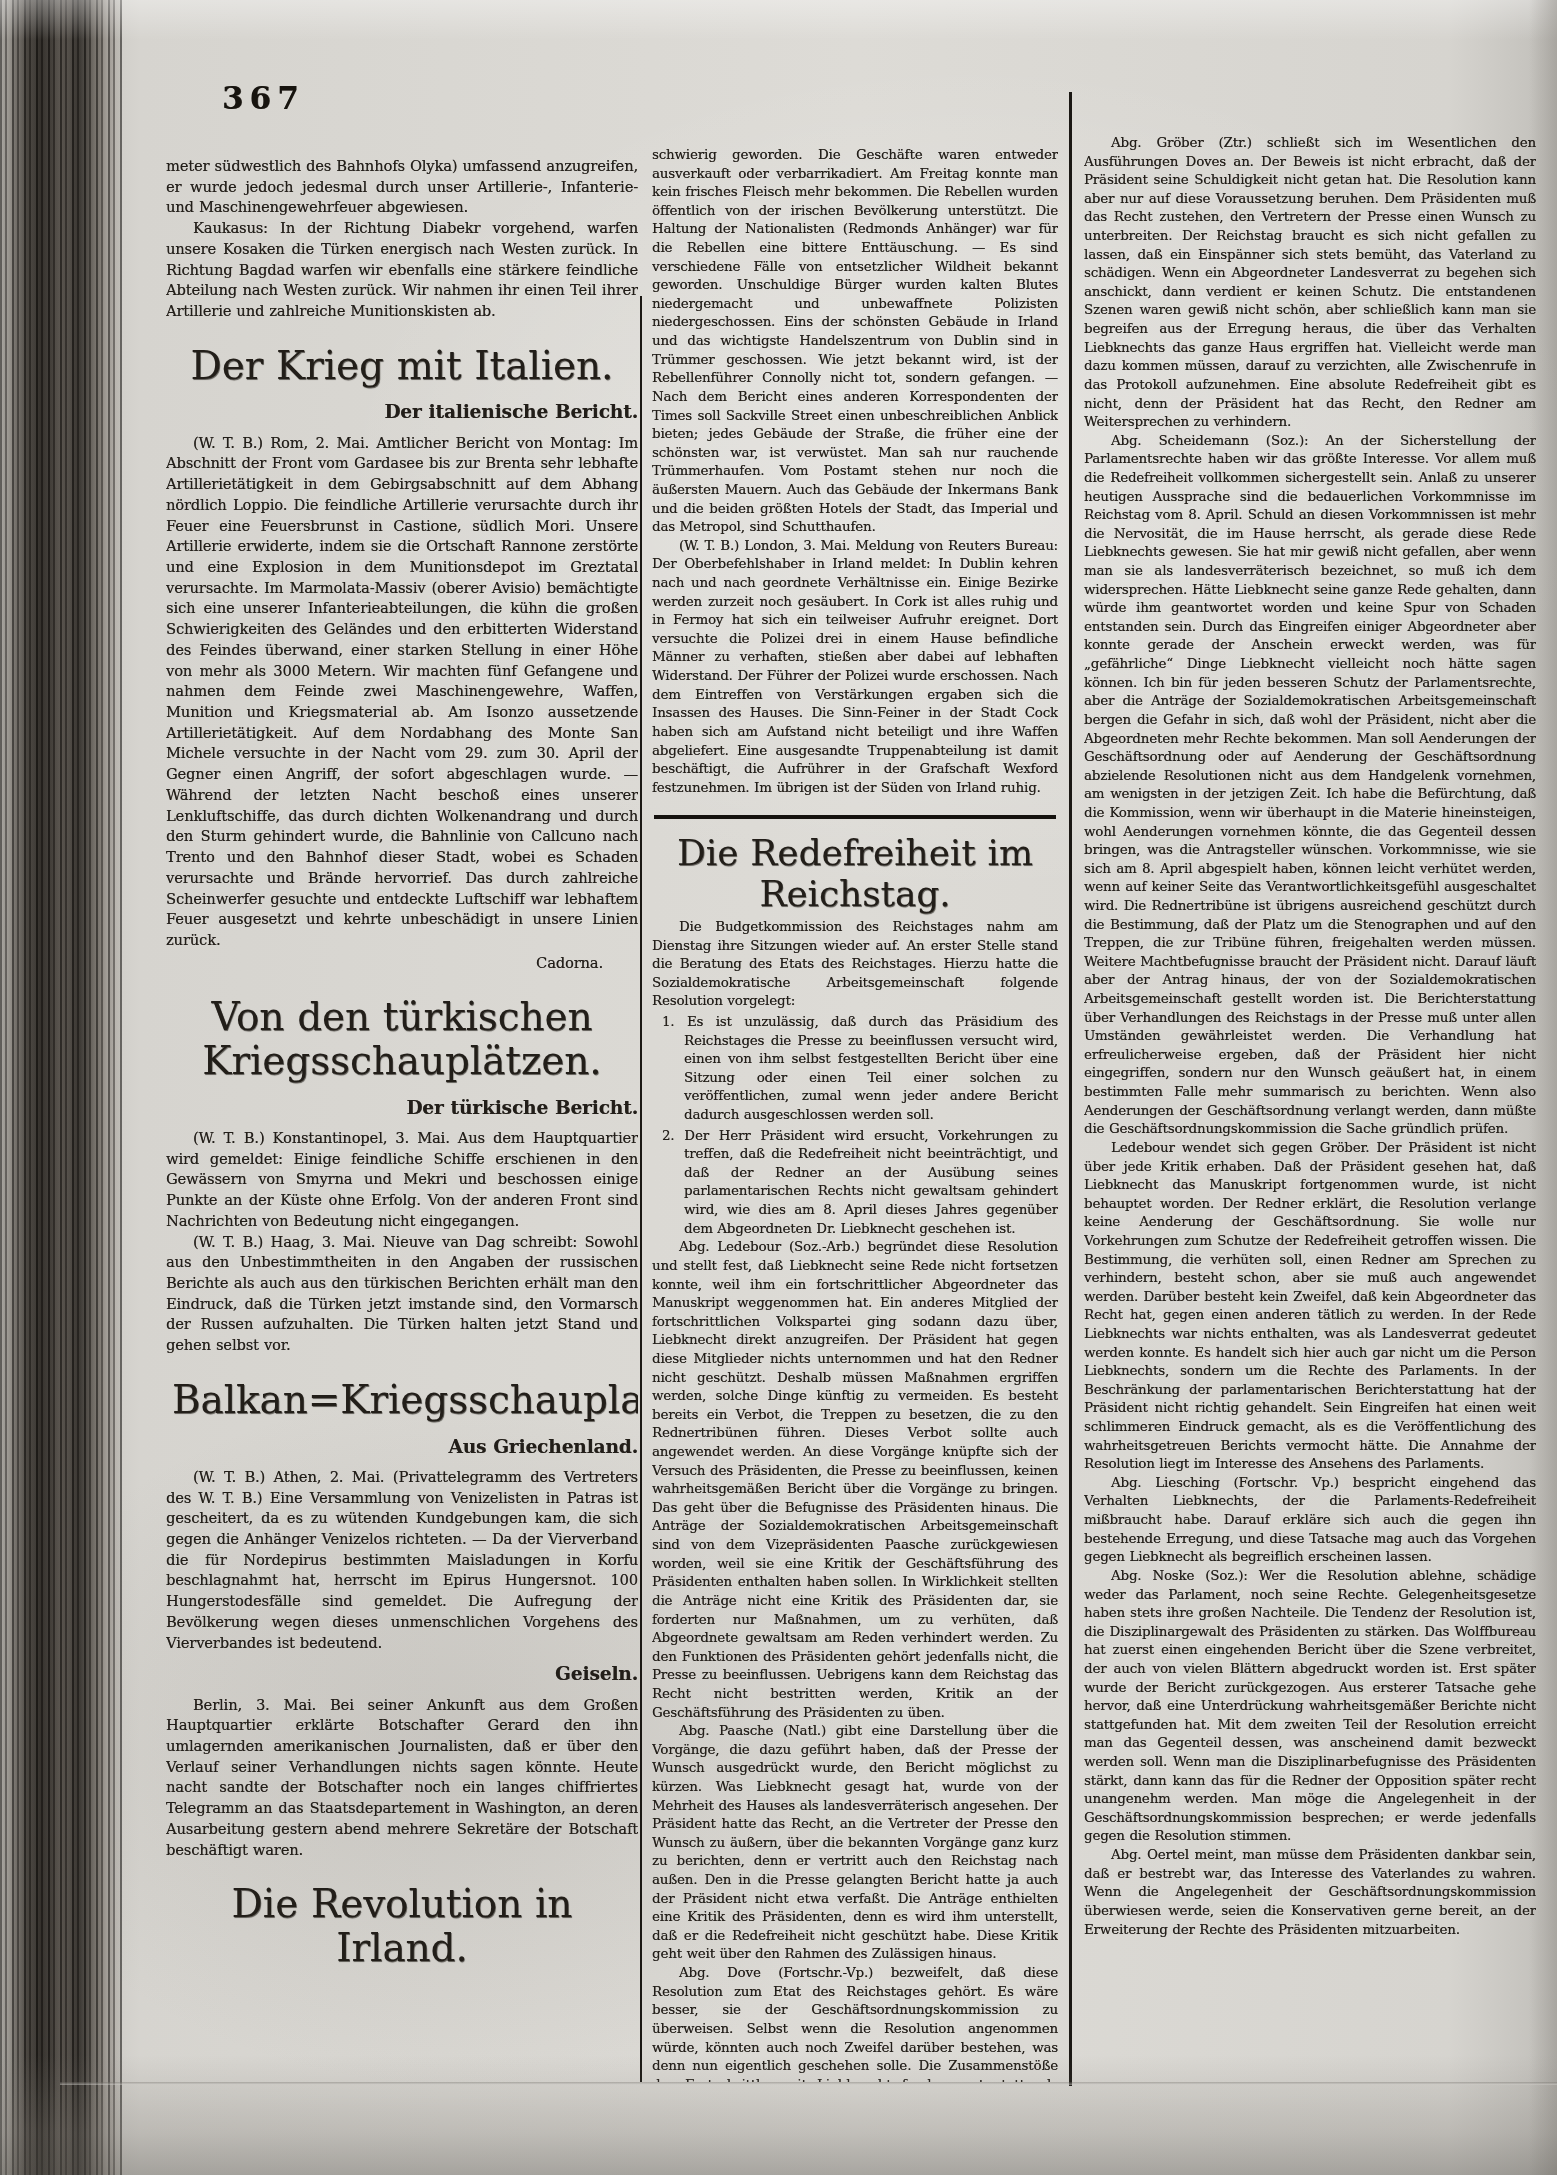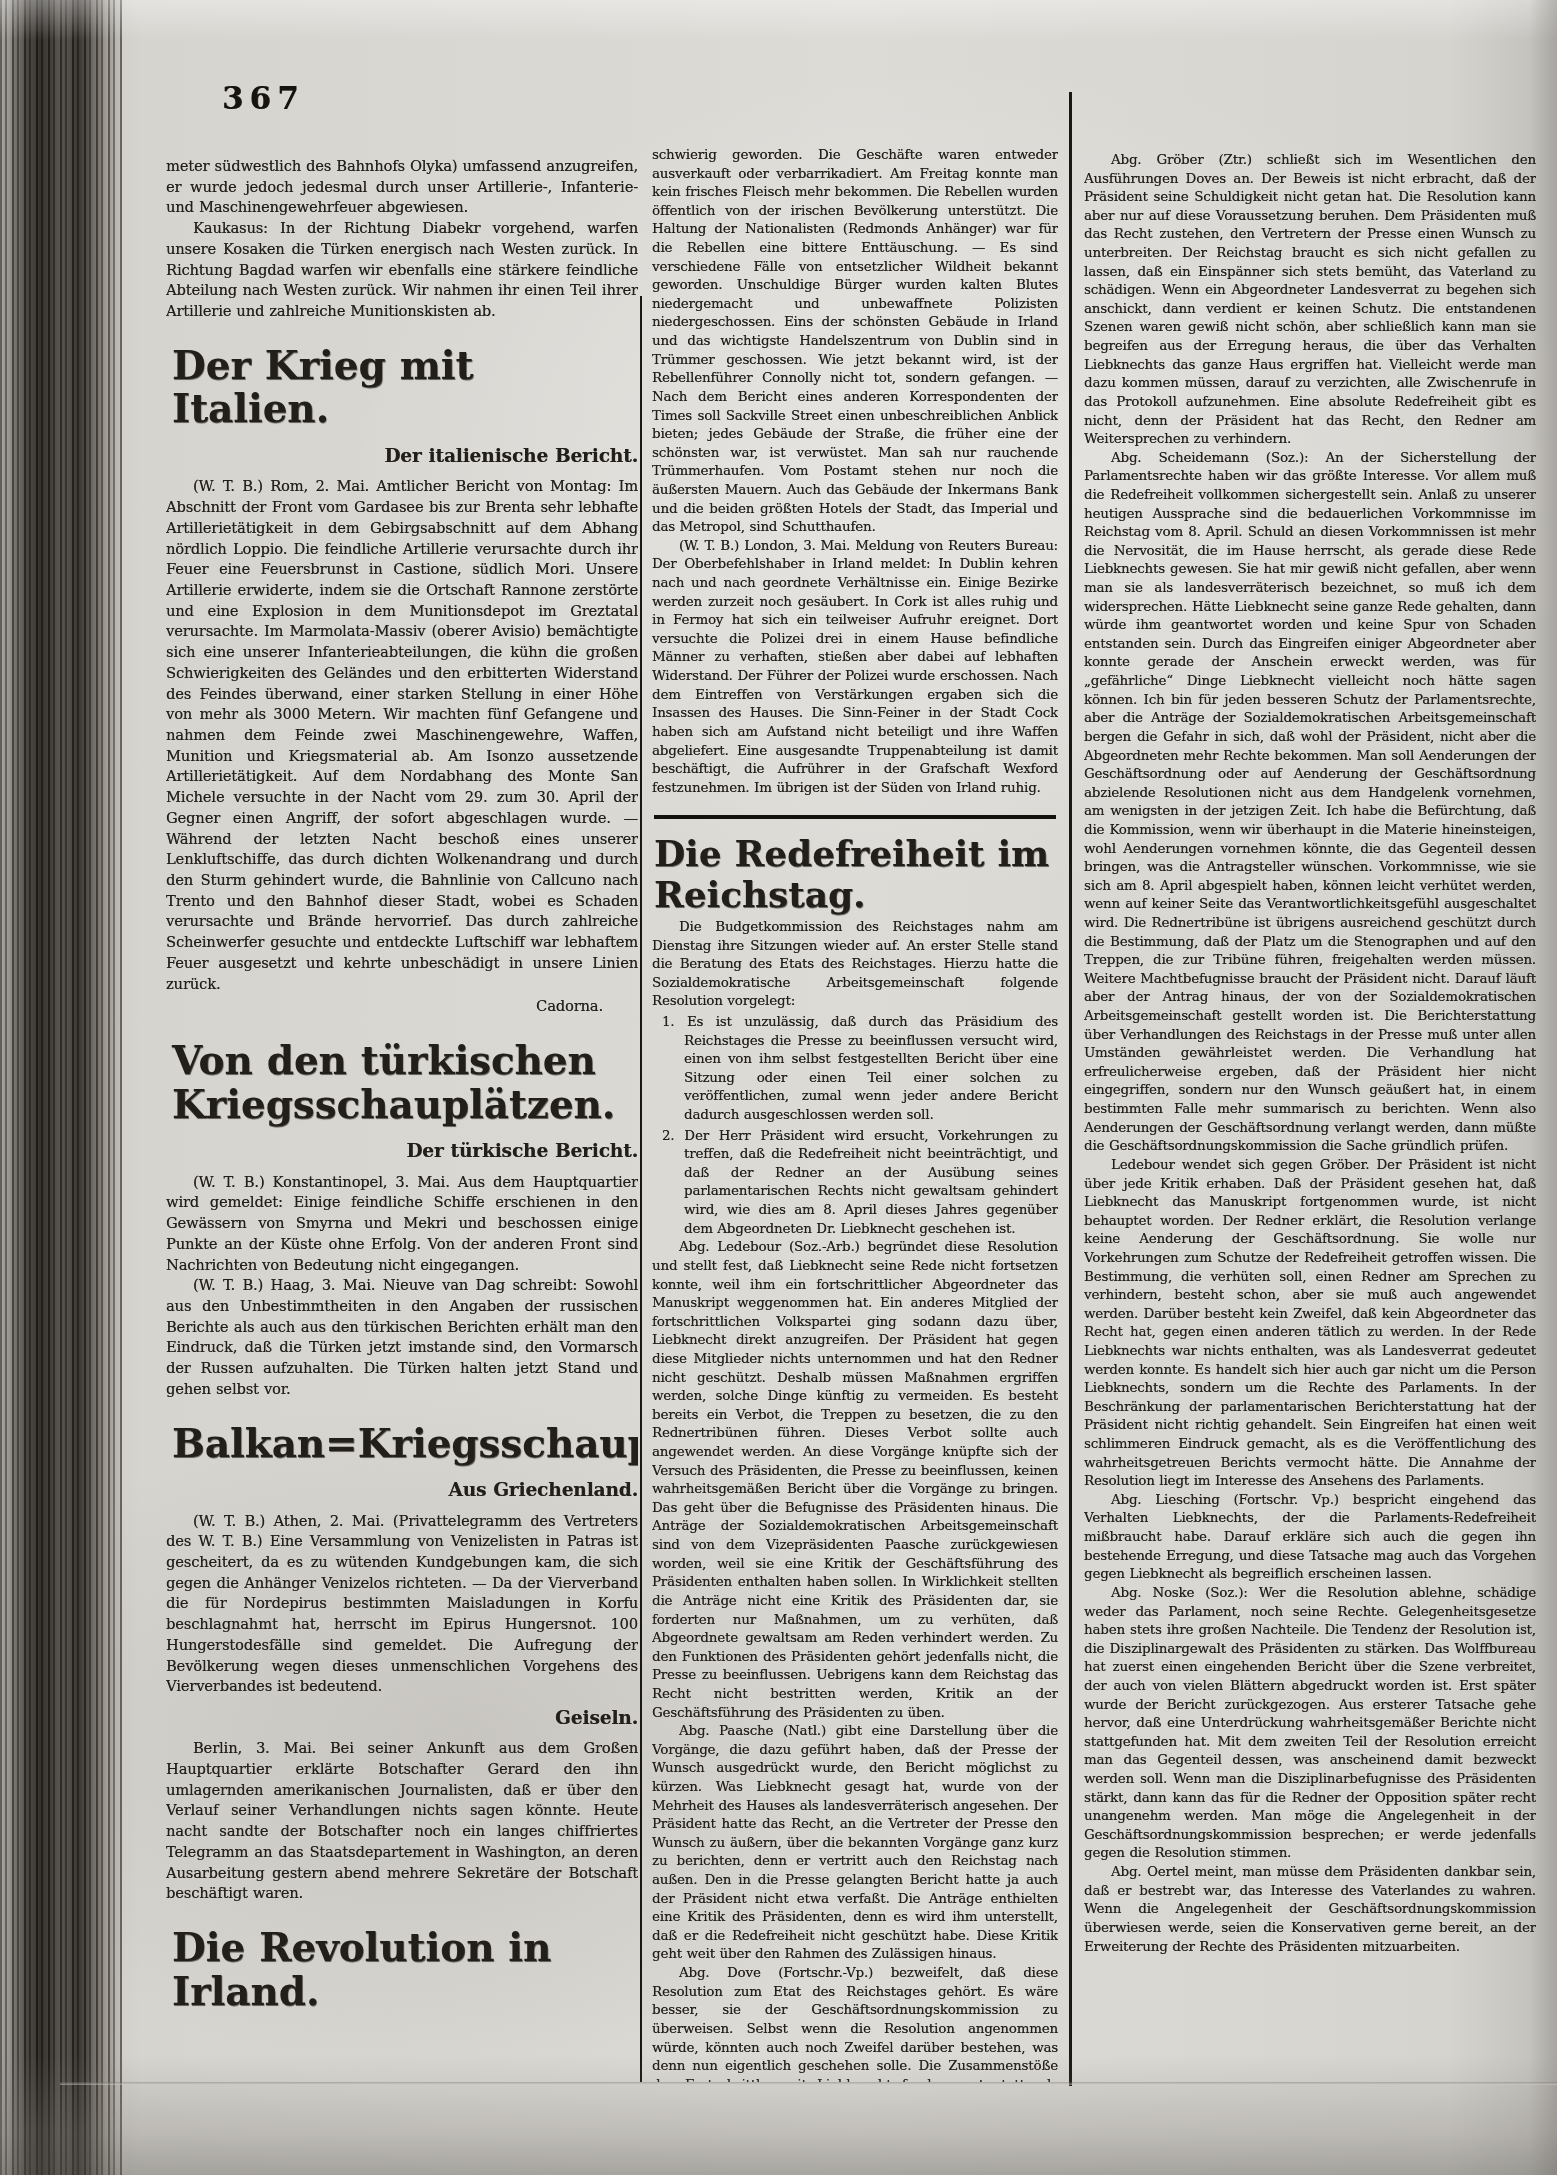--- a/index.html
+++ b/index.html
@@ -39,31 +39,31 @@
   }
 
   .col {
     position:absolute; text-align:justify; overflow:hidden;
     hyphens:auto; -webkit-hyphens:auto;
     text-shadow:0.25px 0.25px 0.35px rgba(30,25,20,0.65);
     letter-spacing:-0.1px; word-spacing:0.5px;
   }
   #col1 { left:166px; top:156px; width:472px; height:1952px; font-size:14.6px; line-height:1.42; }
   #col2 { left:652px; top:146px; width:406px; height:1936px; font-size:13.3px; line-height:1.40; }
-  #col3 { left:1084px; top:151px; width:452px; height:1988px; font-size:13.3px; line-height:1.40; }
+  #col3 { left:1084px; top:134px; width:452px; height:1988px; font-size:13.3px; line-height:1.40; }
 
   .vrule { position:absolute; background:#1b1814; }
   #rule-1 { left:640px; top:296px; width:2px; height:1786px; }
   #rule-2 { left:1069px; top:92px;  width:3px; height:1994px; }
 
   .blk { margin:0; }
   .blk.paragraph { text-indent:27px; }
   .blk.paragraph-flush { text-indent:0; }
   .blk.heading {
-    font-weight:bold; text-align:left; text-indent:0;
+    font-weight:normal; text-align:center; text-indent:0;
     font-size:39px; line-height:1.12; margin:22px 6px 12px;
     text-shadow:0.6px 0.6px 0.7px rgba(20,16,12,0.6);
   }
   #col2 .blk.heading { font-size:36px; margin:14px 2px 4px; }
   .blk.subheading {
     font-weight:bold; text-align:right; text-indent:0;
     font-size:18.5px; margin:8px 0 7px;
   }
   .blk.signature { text-align:right; padding-right:35px; text-indent:0; margin-top:2px; }
   .blk.divider { height:4px; background:#15120e; margin:18px 2px 4px; }

